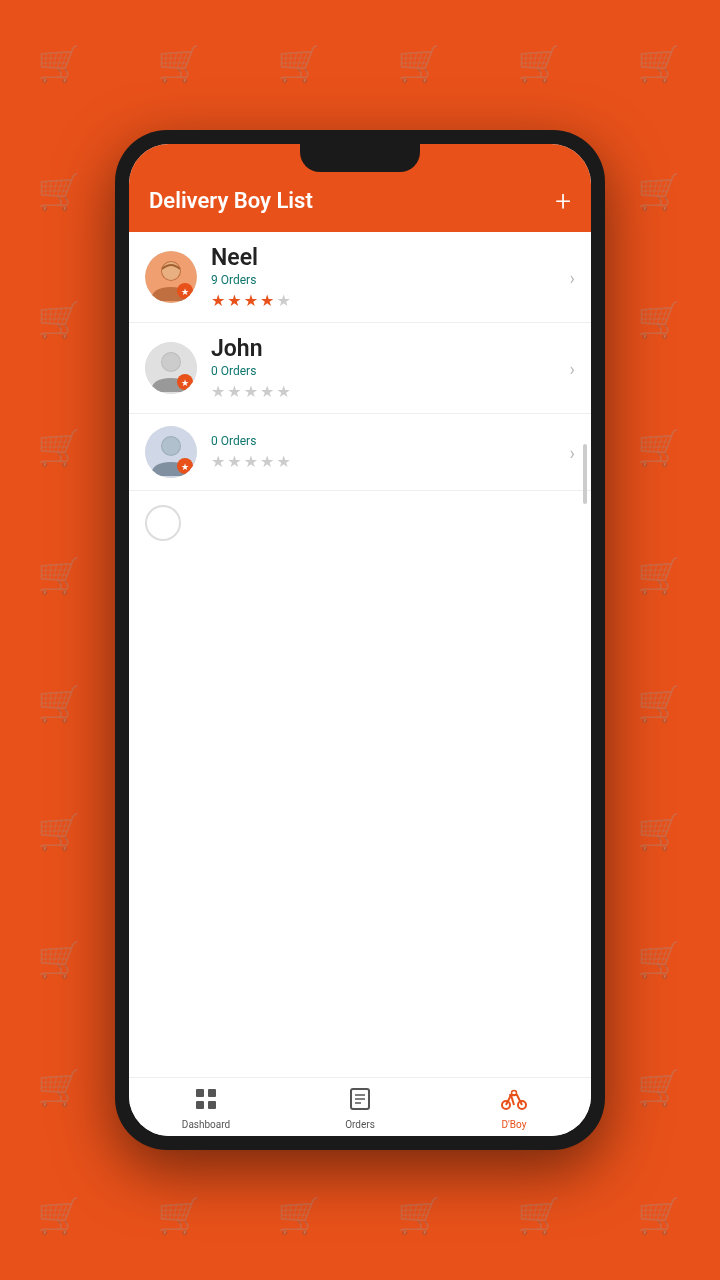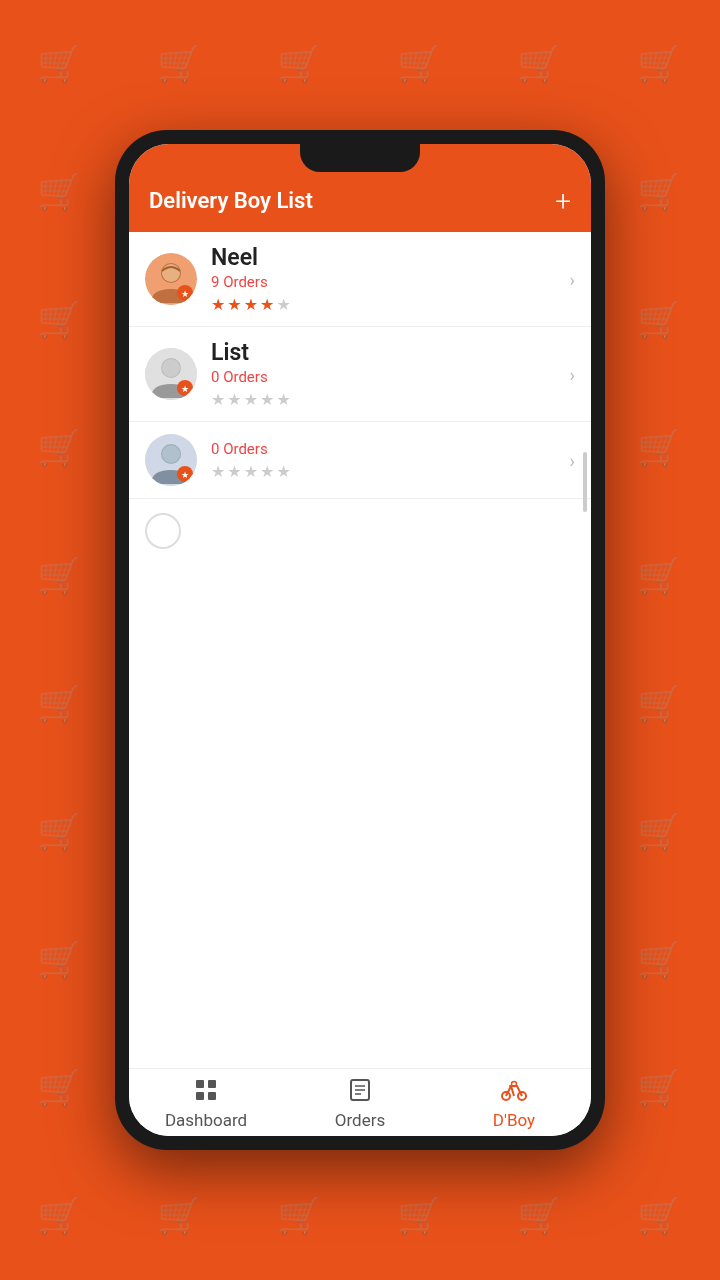--- a/index.html
+++ b/index.html
@@ -137,22 +137,22 @@
     }
 
     .item-name {
       font-size: 23px;
       font-weight: 600;
       color: #222;
       margin-bottom: 2px;
     }
 
     .item-orders {
-      font-size: 15px;
-      color: #ef4444;
+      font-size: 12px;
+      color: #0f766e;
       margin-bottom: 4px;
     }
 
     .stars {
       display: flex;
       gap: 2px;
     }
 
     .star {
       font-size: 16px;
@@ -206,21 +206,21 @@
     }
 
     .nav-icon {
       font-size: 22px;
       color: #555;
     }
 
     .nav-icon.active { color: #E8511A; }
 
     .nav-label {
-      font-size: 17px;
+      font-size: 10px;
       color: #555;
     }
 
     .nav-label.active { color: #E8511A; }
   </style>
 </head>
 <body>
 
 <div class="bg-pattern">
 
@@ -330,21 +330,21 @@
             <circle cx="26" cy="26" r="26" fill="#e0e0e0"></circle>
             <circle cx="26" cy="20" r="10" fill="#bbb"></circle>
             <path d="M6 50 Q6 36 26 36 Q46 36 46 50" fill="#999"></path>
             <circle cx="26" cy="20" r="9" fill="#ccc"></circle>
 
             <circle cx="40" cy="40" r="8" fill="#E8511A"></circle>
             <text x="40" y="44" text-anchor="middle" fill="white" font-size="9">★</text>
           </svg>
         </div>
         <div class="item-info">
-          <div class="item-name">List</div>
+          <div class="item-name">John</div>
           <div class="item-orders">0 Orders</div>
           <div class="stars">
             <span class="star empty">★</span>
             <span class="star empty">★</span>
             <span class="star empty">★</span>
             <span class="star empty">★</span>
             <span class="star empty">★</span>
           </div>
         </div>
         <span class="chevron">›</span>

